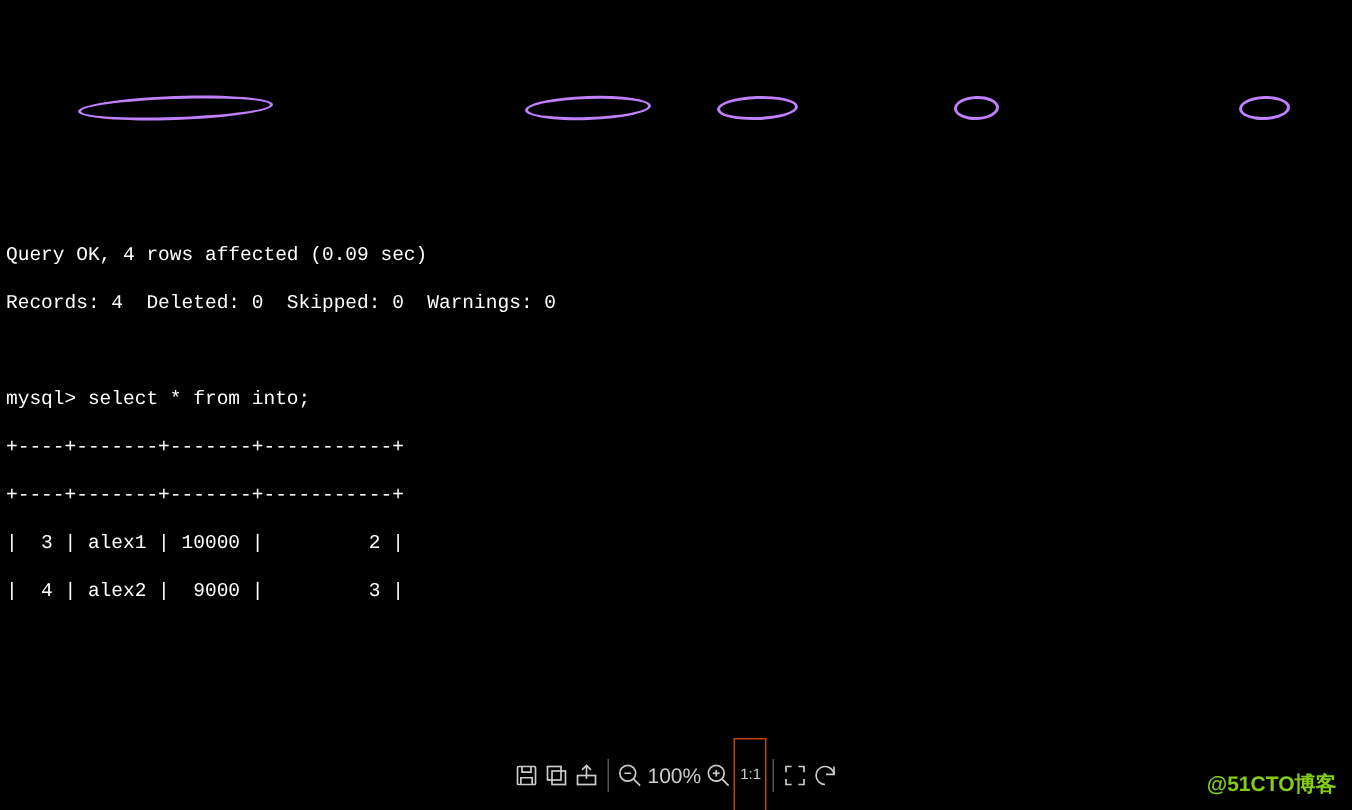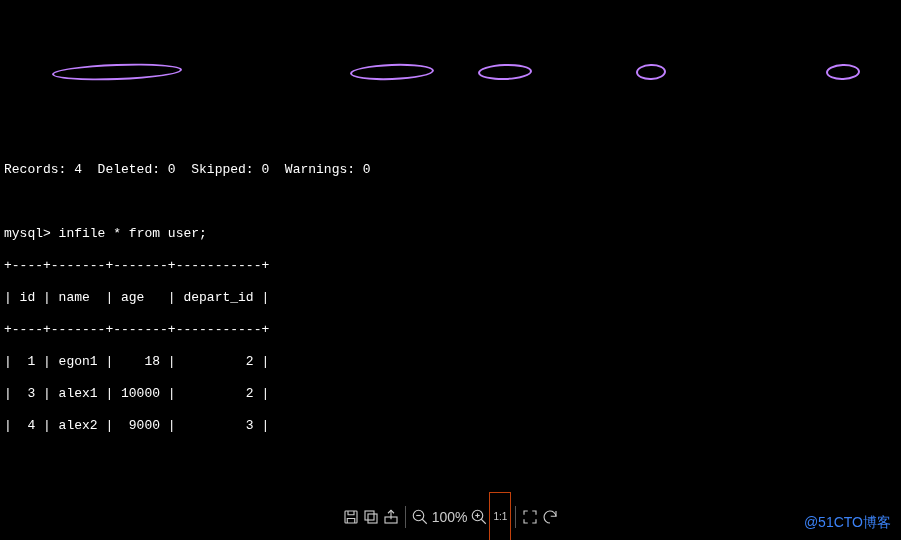--- a/index.html
+++ b/index.html
@@ -67,43 +67,43 @@
     padding: 16px 3px;
     font-family: Arial, sans-serif;
     color: #ccc;
     cursor: pointer;
     text-align: right;
   }
   .watermark {
     position: absolute;
     right: 10px;
     bottom: 10px;
-    color: #3b82f6;
+    color: #84cc16;
     font-family: Arial, sans-serif;
     font-size: 14px;
+    font-weight: bold;
   }
 </style>
 </head>
 <body>
 
 
 
 <div class="terminal">
 <span class="highlight-ellipse" style="top:0px; left:52px; width:130px; height:16px;"></span>
 <span class="highlight-ellipse" style="top:0px; left:350px; width:84px; height:16px;"></span>
 <span class="highlight-ellipse" style="top:0px; left:478px; width:54px; height:16px;"></span>
 <span class="highlight-ellipse" style="top:0px; left:636px; width:30px; height:16px;"></span>
 <span class="highlight-ellipse" style="top:0px; left:826px; width:34px; height:16px;"></span>
+<div>Query OK, 4 rows affected (0.09 sec)</div>
 <div>Records: 4  Deleted: 0  Skipped: 0  Warnings: 0</div>
 <div> </div>
-<div><span>mysql&gt;</span><span> infile * from user;</span></div>
+<div><span>mysql&gt;</span><span> select * from into;</span></div>
 <div>+----+-------+-------+-----------+</div>
-<div>| id | name  | age   | depart_id |</div>
 <div>+----+-------+-------+-----------+</div>
-<div>|  1 | egon1 |    18 |         2 |</div>
 <div>|  3 | alex1 | 10000 |         2 |</div>
 <div>|  4 | alex2 |  9000 |         3 |</div>
 
 
 
 
 
 
 
 

